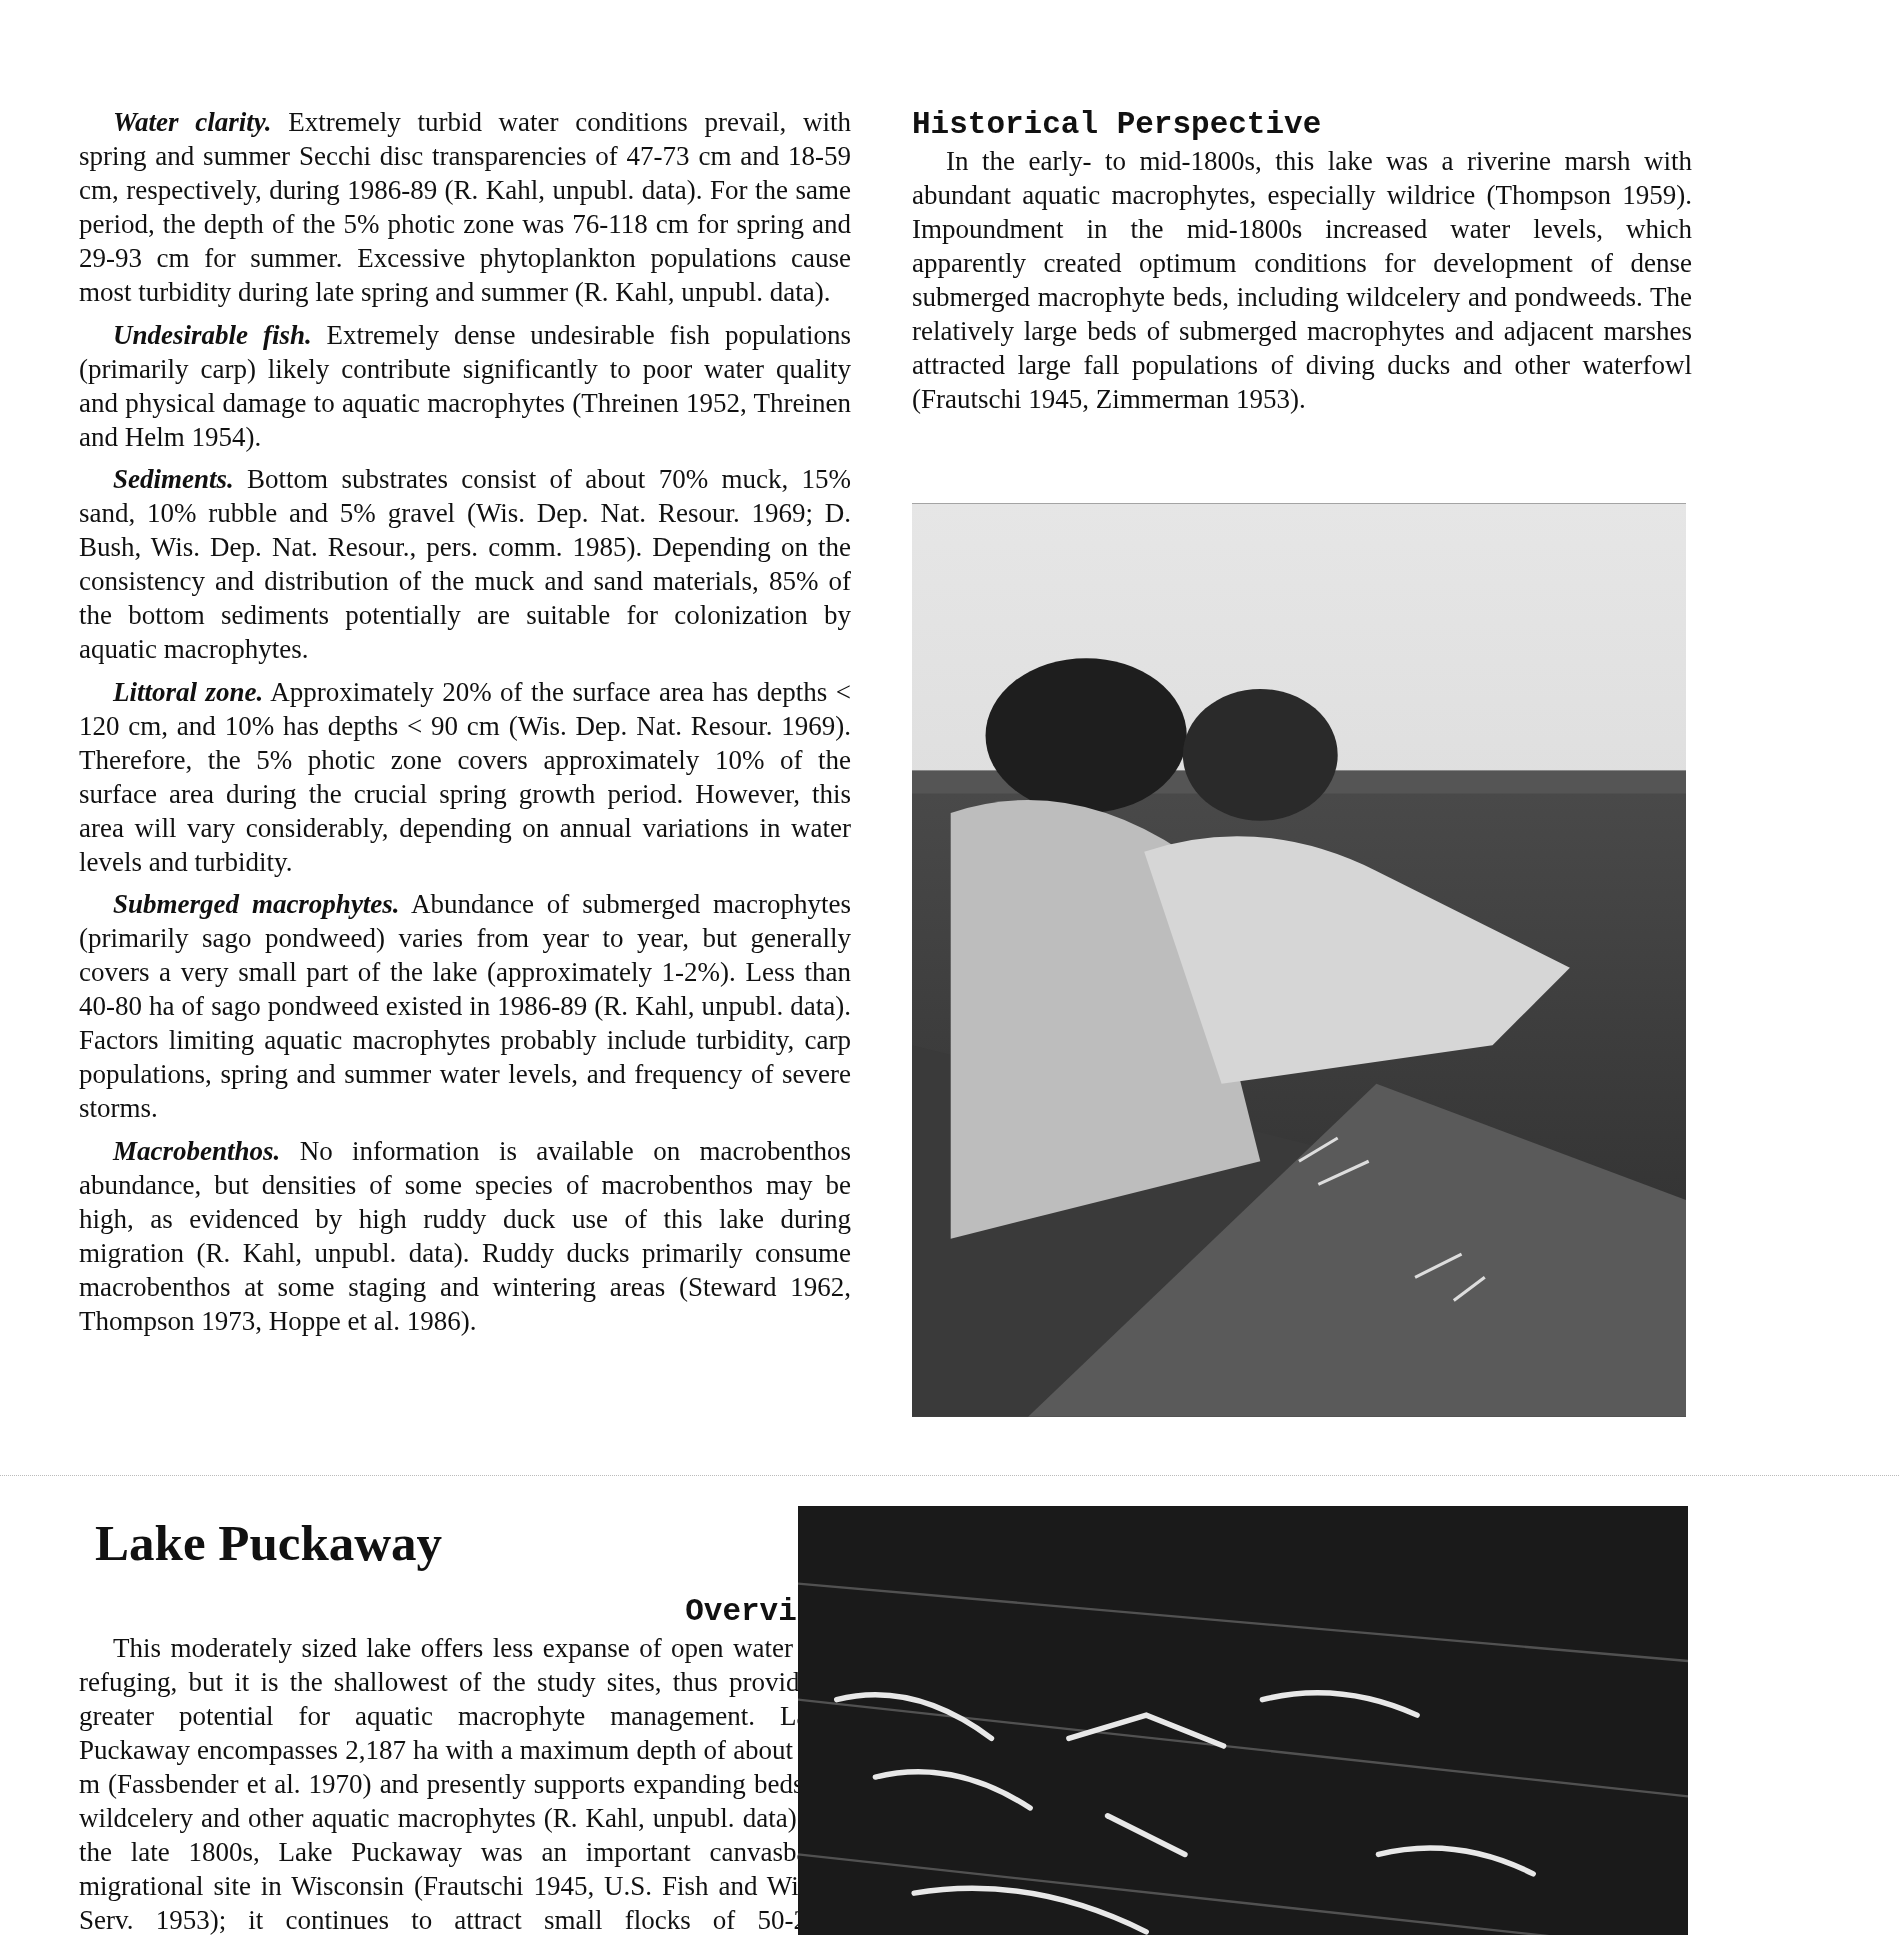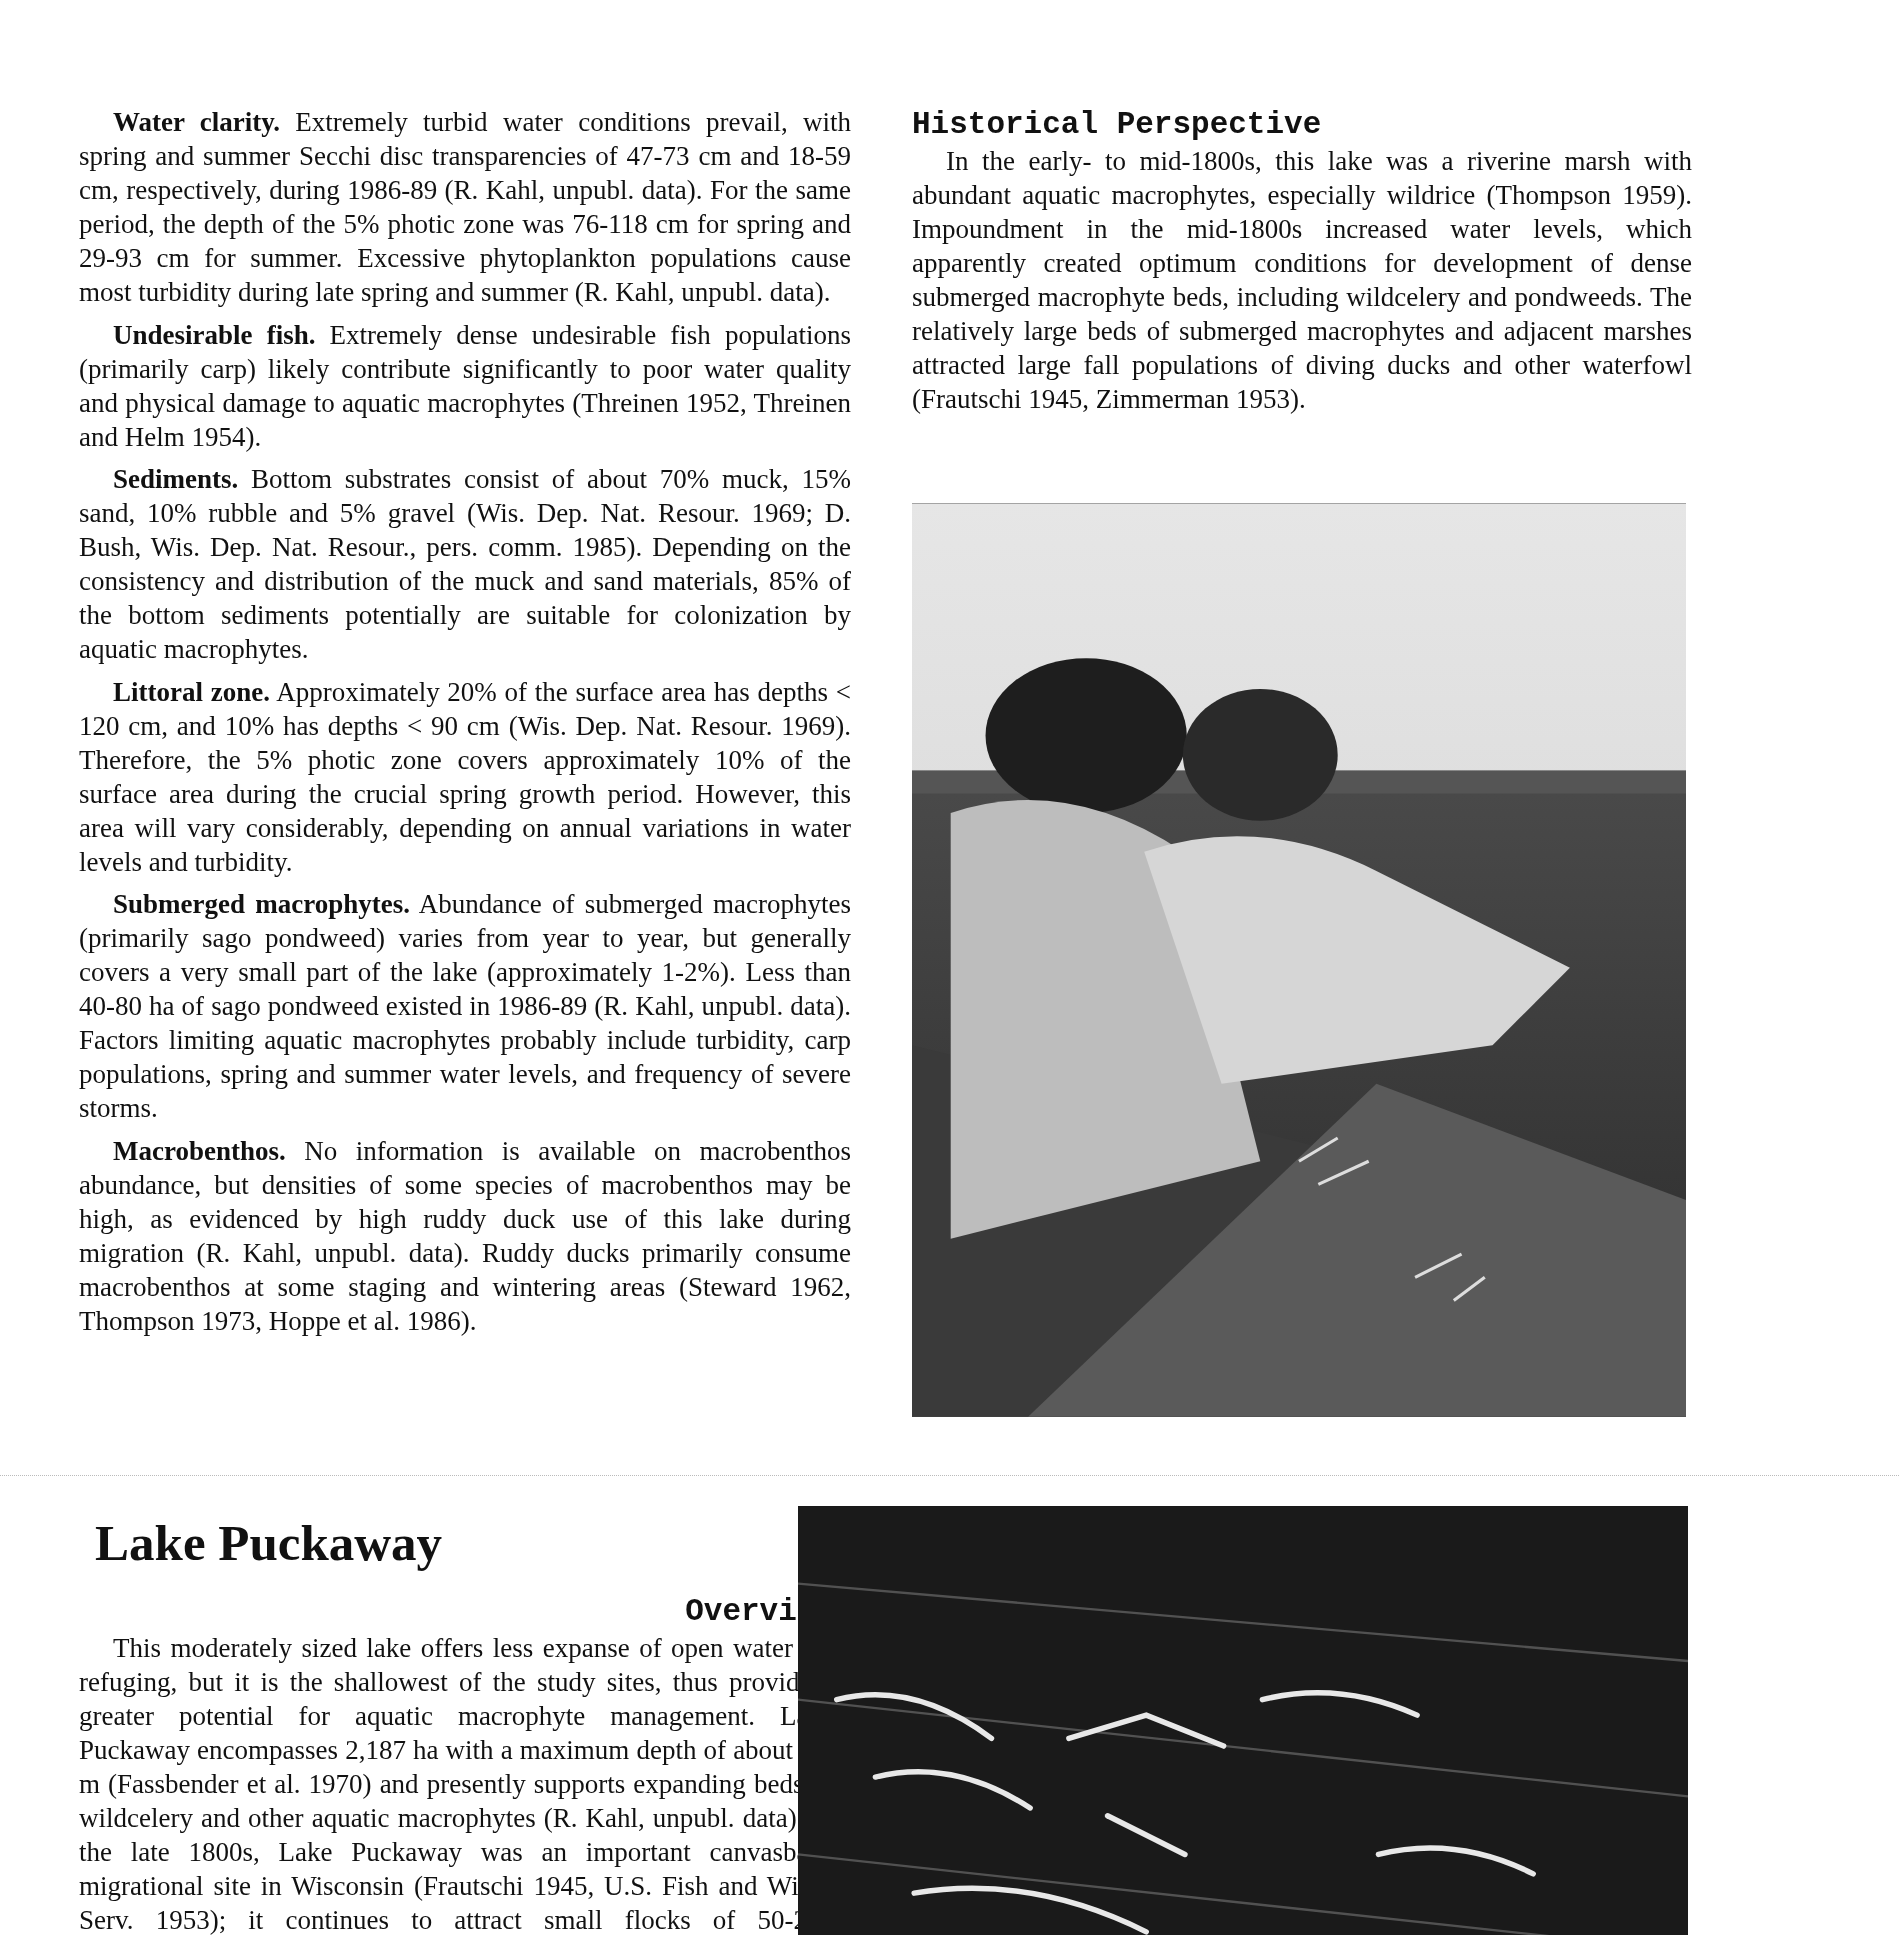--- a/index.html
+++ b/index.html
@@ -1,20 +1,20 @@
 <!DOCTYPE html>
 <html style="font-size:6.2px"><head>
 <meta charset="utf-8">
 <style>
   html, body { margin:0; padding:0; background:#fff; }
   body { width:1899px; height:2531px; position:relative; overflow:hidden;
          font-family:"Liberation Serif","DejaVu Serif",serif; color:#111; }
   .col { position:absolute; }
   .para { font-size:27px; line-height:34px; text-align:justify; margin:0 0 8.5px 0; text-indent:34px; }
-  .para .lead { font-weight:bold; }
+  .para .lead { font-weight:bold;font-style:italic; }
   .h1 { font-size:51px; font-weight:bold; margin:16px; line-height:58px; }
   .h2 { font-size:31px; font-weight:bold; margin:0; line-height:39px;font-family:Liberation Mono, monospace; }
   .photo { position:absolute; background:#222; overflow:hidden; }
   .rule { position:absolute; height:0; border-top:0.8px dotted #bbb; }
 </style>
 </head>
 <body>
 
 <div class="col" style="left:79px; top:105px; width:772px;">
   <p class="para"><span class="lead">Water clarity.</span> <span>Extremely turbid water conditions prevail, with spring and summer Secchi disc transparencies of 47-73 cm and 18-59 cm, respectively, during 1986-89 (R. Kahl, unpubl. data). For the same period, the depth of the 5% photic zone was 76-118 cm for spring and 29-93 cm for summer. Excessive phytoplankton populations cause most turbidity during late spring and summer (R. Kahl, unpubl. data).</span></p>

